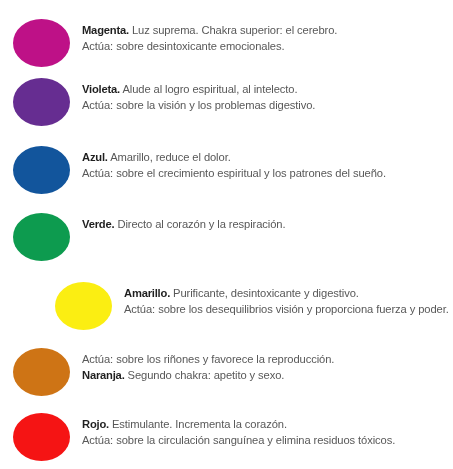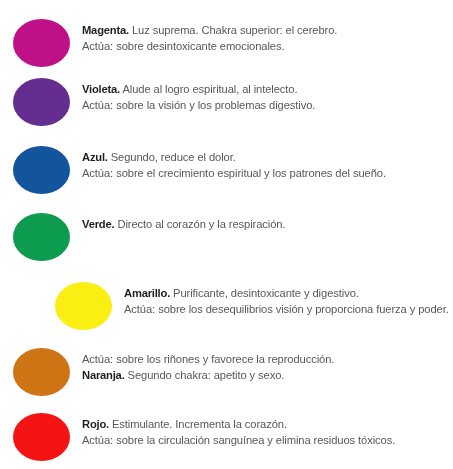--- a/index.html
+++ b/index.html
@@ -80,21 +80,21 @@
     <div class="color-row row-1">
       <div class="swatch" style="background: rgb(102, 45, 145);"></div>
       <div class="row-text">
         <div class="line line-1"><span class="color-name">Violeta.</span> <span>Alude al logro espiritual, al intelecto.</span></div>
         <div class="line line-2"><span class="actua-label">Actúa:</span> <span>sobre la visión y los problemas digestivo.</span></div>
       </div>
     </div>
     <div class="color-row row-2">
       <div class="swatch" style="background: rgb(18, 85, 156);"></div>
       <div class="row-text">
-        <div class="line line-1"><span class="color-name">Azul.</span> <span>Segundo, reduce el dolor.</span></div>
+        <div class="line line-1"><span class="color-name">Azul.</span> <span>Amarillo, reduce el dolor.</span></div>
         <div class="line line-2"><span class="actua-label">Actúa:</span> <span>sobre el crecimiento espiritual y los patrones del sueño.</span></div>
       </div>
     </div>
     <div class="color-row row-3">
       <div class="swatch" style="background: rgb(13, 155, 79);"></div>
       <div class="row-text">
         <div class="line line-1"><span class="color-name">Verde.</span> <span>Directo al corazón y la respiración.</span></div>
       </div>
     </div>
     <div class="color-row row-4">

